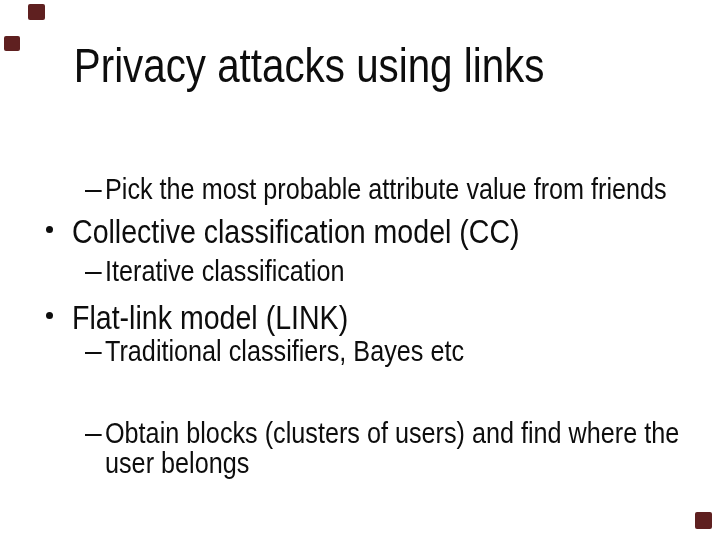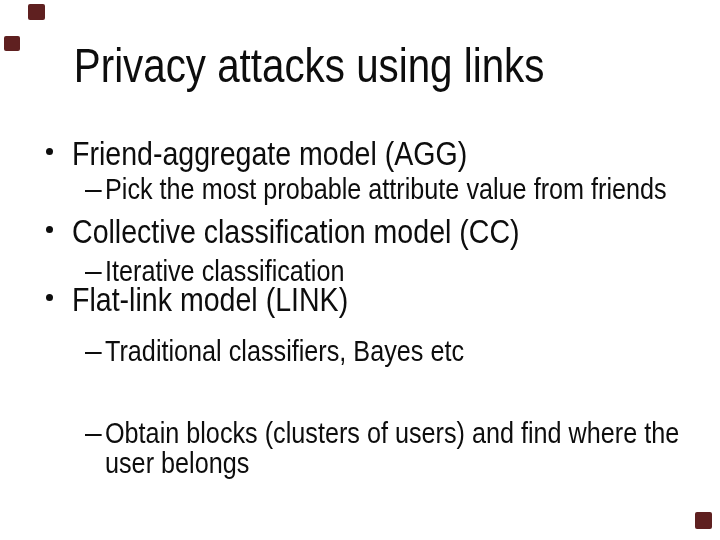--- a/index.html
+++ b/index.html
@@ -32,21 +32,21 @@
   .title .scale {
     display: inline-block;
     transform: scaleX(0.84);
     transform-origin: center top;
   }
 
   
   .l1 { position: absolute; left: 0; right: 0; height: 40px; }
   .l1.r1 { top: 136px; }
   .l1.r2 { top: 214px; text-align: center; }
-  .l1.r3 { top: 282px; }
+  .l1.r3 { top: 300px; }
   .l1.r4 { top: 376px; }
   .l1 .dot {
     position: absolute;
     left: 46px; top: 12px;
     width: 7px; height: 7px;
     border-radius: 50%;
     background: #0d0d0d;
   }
   .l1 .txt {
     position: absolute;
@@ -86,24 +86,20 @@
 <div class="slide">
 
   <div class="sq sq1" style="background-color: rgb(95, 32, 32);"></div>
   <div class="sq sq2" style="background-color: rgb(95, 32, 32);"></div>
   <div class="sq sq3" style="background-color: rgb(95, 32, 32);"></div>
 
   <div class="title">
     <span class="scale">Privacy attacks using links</span>
   </div>
 
-  <div class="l1 r1">
-    <span class="dot"></span>
-    <span class="txt">Friend-aggregate model (AGG)</span>
-  </div>
   <div class="l2 s1">
     <span class="dash">–</span>
     <span class="txt">Pick the most probable attribute value from friends</span>
   </div>
 
   <div class="l1 r2">
     <span class="dot"></span>
     <span class="txt">Collective classification model (CC)</span>
   </div>
   <div class="l2 s2">

